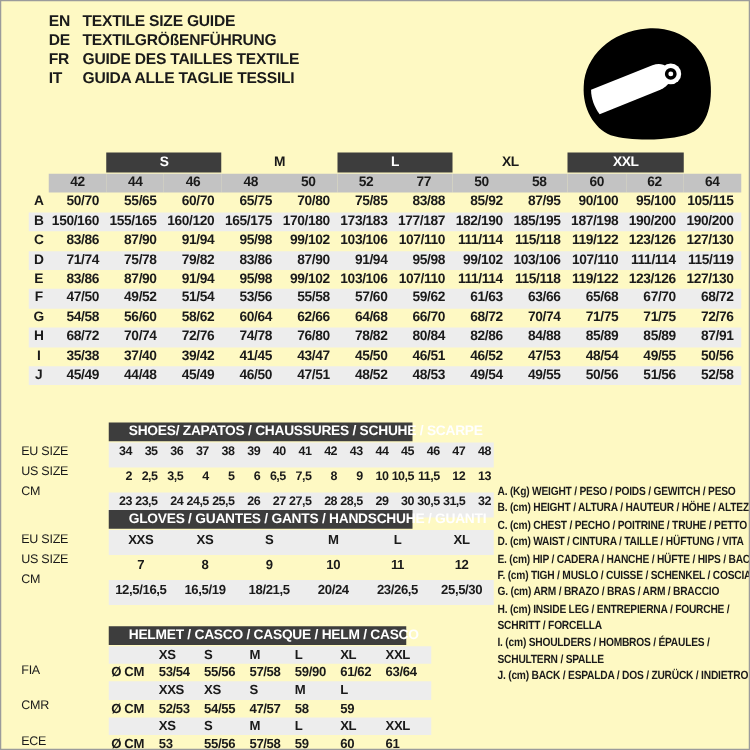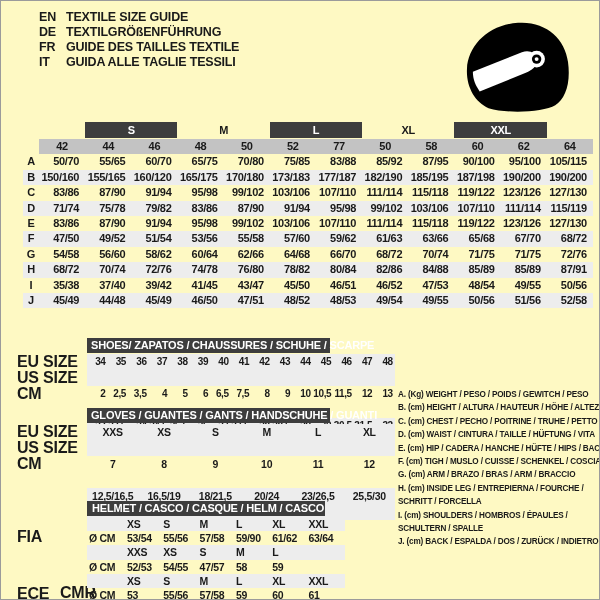--- a/index.html
+++ b/index.html
@@ -25,32 +25,32 @@
   .mt-gcell{width:92.33px;flex:none;text-align:center;}
   .mt-gcell.dark{background:#3d3d3d;color:#fff;}
   .stripe{background:#ededed;}
 
   
   .subtable{position:absolute;left:86px;font-weight:bold;}
   #shoes{top:337px;width:308px;}
   #gloves{top:407px;width:308px;}
   #helmet{top:500px;width:258px;}
   .tbar{height:15px;line-height:15px;background:#3d3d3d;color:#fff;font-size:11px;letter-spacing:-0.2px;
-        padding-left:4px;box-sizing:border-box;margin-bottom:1px;white-space:nowrap;}
+        padding-left:16px;box-sizing:border-box;margin-bottom:1px;white-space:nowrap;}
   #shoes .tbar,#gloves .tbar{width:243px;}
   #helmet .tbar{width:238px;text-align:center;}
-  .srow{display:flex;height:32px;line-height:16px;font-size:10px;letter-spacing:-0.4px;}
+  .srow{display:flex;height:20px;line-height:16px;font-size:10px;letter-spacing:-0.4px;}
   .scell{width:20.53px;flex:none;text-align:right;padding-right:2px;box-sizing:border-box;white-space:nowrap;}
   .gcell{width:51.33px;flex:none;text-align:center;font-size:10.5px;letter-spacing:-0.3px;}
   .hrow{display:flex;height:14.2px;line-height:14.2px;font-size:10.5px;letter-spacing:-0.3px;}
   .hprefix{width:40px;flex:none;padding-left:2px;box-sizing:border-box;}
   .hcell{width:36.3px;flex:none;text-align:left;white-space:nowrap;}
 
   
-  .lbl{position:absolute;left:16px;font-weight:bold;font-size:16px;letter-spacing:-0.2px;height:16px;line-height:16px;white-space:nowrap;}
+  .lbl{position:absolute;left:16px;font-weight:normal;font-size:10px;letter-spacing:-0.2px;height:16px;line-height:16px;white-space:nowrap;}
 
   
   .legend{position:absolute;left:397px;top:338px;width:200px;font-weight:bold;font-size:9.5px;letter-spacing:-0.2px;margin-top:48px;}
   .legend-line{height:13.4px;line-height:13.4px;white-space:nowrap;transform:scaleX(0.86);transform-origin:0 50%;}
 </style>
 </head>
 <body>
 
 <div class="page">
 
@@ -260,21 +260,21 @@
     </div>
 
   <div id="side-labels">
       <div class="lbl" style="top: 353px;">EU SIZE</div>
       <div class="lbl" style="top: 369px;">US SIZE</div>
       <div class="lbl" style="top: 385px;">CM</div>
       <div class="lbl" style="top: 423px;">EU SIZE</div>
       <div class="lbl" style="top: 439px;">US SIZE</div>
       <div class="lbl" style="top: 455px;">CM</div>
       <div class="lbl" style="top: 528px;">FIA</div>
-      <div class="lbl" style="top: 584px; margin-left: 43px;">CMR</div>
+      <div class="lbl" style="top: 556px;">CMR</div>
       <div class="lbl" style="top: 585px;">ECE</div>
     </div>
 
   <div class="subtable" id="shoes">
     <div class="tbar">SHOES/ ZAPATOS / CHAUSSURES / SCHUHE / SCARPE</div>
     <div id="shoes-rows">
         <div class="srow stripe">
           <div class="scell">34</div>
           <div class="scell">35</div>
           <div class="scell">36</div>

